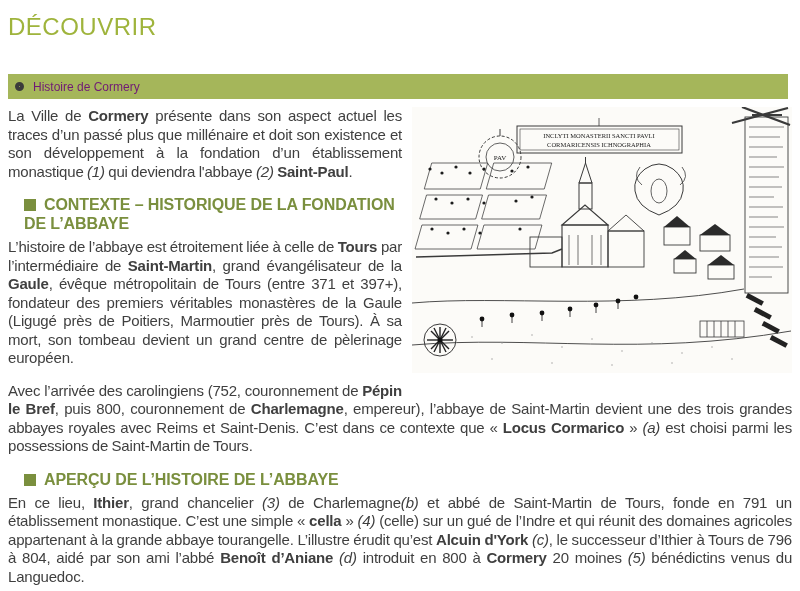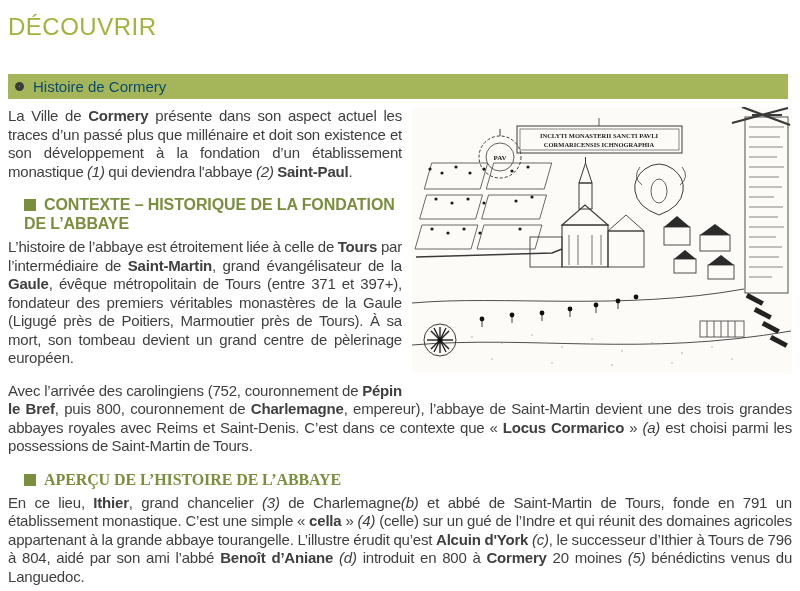--- a/index.html
+++ b/index.html
@@ -27,55 +27,54 @@
     height:25px;width:780px;
     background:var(--banner-green,#a5b65a);
     display:flex;align-items:center;
     padding-left:7px;margin-bottom:8px;
   }
   .ring-icon{
     width:9px;height:9px;border:4.5px solid #3b3b3b;border-radius:50%;
     display:inline-block;flex:0 0 auto;
   }
   .section-banner .banner-title{
-    color:#0c4a6e;font-size:15px;font-weight:400;margin-left:9px;
+    color:#701a75;font-size:12px;font-weight:400;margin-left:9px;
     white-space:nowrap;
   }
 
   .content{width:784px;}
   .content p{
     margin:0 0 14px 0;
     font-size:15px;line-height:18.5px;
     text-align:justify;
     letter-spacing:-0.2px;word-spacing:-0.5px;
   }
   .content p b{font-weight:700;}
   .content p i{font-style:italic;}
 
   h2.sub-heading{
     margin:0 0 5px 16px;
     font-size:16px;line-height:19px;font-weight:700;
     color:var(--heading-green,#7a8f3e);
     letter-spacing:-0.1px;
   }
-  h2.sub-heading.spaced{margin-top:14px;font-family:Liberation Serif, serif;}
+  h2.sub-heading.spaced{margin-top:14px;}
   .square-bullet{
     display:inline-block;width:12px;height:12px;margin-right:8px;
     background:var(--heading-green,#7a8f3e);
     transform:translateY(1px);
   }
 
   figure.engraving{
     float:right;width:380px;
     margin:0 0 22px 10px;padding:0;
   }
   .engraving-box{
     width:380px;height:266px;background:#fdba74;
     overflow:hidden;
-    font-weight:bold;
   }
   figcaption{
     margin-top:2px;text-align:center;
     font-family:"Liberation Serif","DejaVu Serif",serif;
     font-style:italic;font-size:11px;color:#3a3a3a;
   }
   svg .ink{stroke:#3a3a3a;fill:none;}
   svg text{font-family:"Liberation Serif","DejaVu Serif",serif;fill:#222;}
 </style>
 </head>

